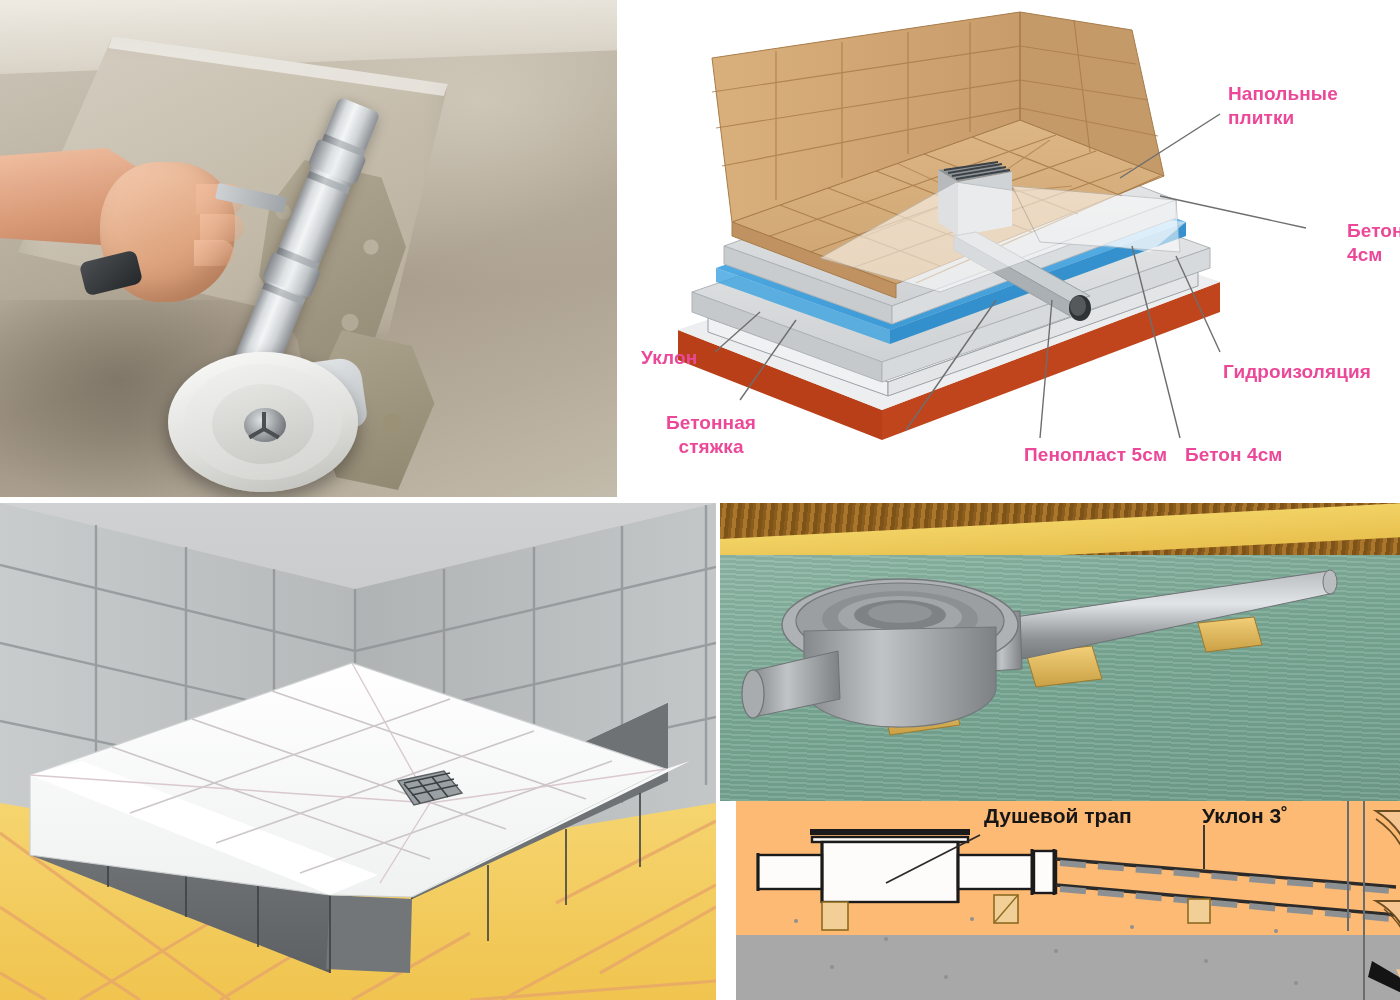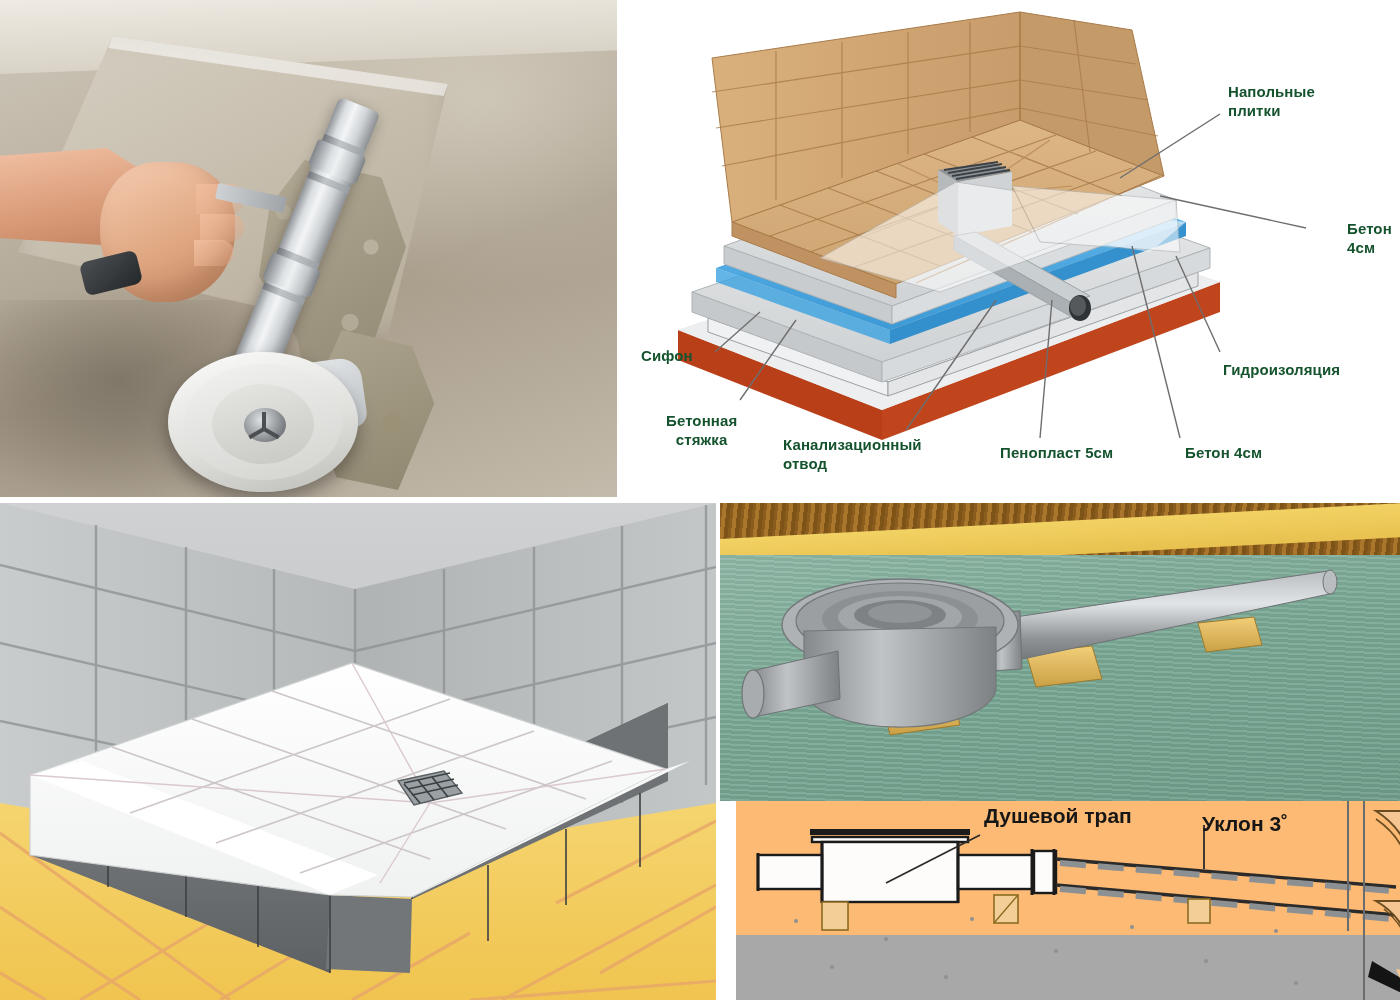--- a/index.html
+++ b/index.html
@@ -85,21 +85,21 @@
     border-radius:0 14px 14px 0;}
   .pl-handle{position:absolute;left:92px;top:116px;width:58px;height:34px;
     background:linear-gradient(150deg,#4b4f52,#24282b);border-radius:8px;transform:rotate(-14deg);}
   .pl-trowel{position:absolute;left:226px;top:50px;width:70px;height:16px;
     background:linear-gradient(90deg,#cfd2d4,#9fa4a8);transform:rotate(12deg);border-radius:2px;}
 
   
   .dg{position:absolute;inset:0;background:#fff;}
   .dg svg{position:absolute;left:0;top:0;}
   .dg-label{position:absolute;font-family:"Liberation Sans",sans-serif;
-    font-size:15px;font-weight:700;color:#14532d;line-height:1.28;letter-spacing:.1px;white-space:pre-line;}
+    font-size:19px;font-weight:700;color:#ec4899;line-height:1.28;letter-spacing:.1px;white-space:pre-line;}
 
   
   .tr-wallbg{position:absolute;inset:0;background:linear-gradient(180deg,#cfd1d2,#b3b6b7);}
   .tr-floor{position:absolute;left:0;bottom:0;width:100%;height:250px;
     background:linear-gradient(180deg,#f7d978,#f0c44f);}
   .tray-svg{position:absolute;left:0;top:0;}
 
   
   .dr-top{position:absolute;left:0;top:0;width:100%;height:298px;overflow:hidden;}
   .dr-wood{position:absolute;left:0;top:0;width:100%;height:56px;
@@ -293,26 +293,24 @@
           <line x1="420" y1="438" x2="432" y2="300"></line>
           <line x1="560" y1="438" x2="512" y2="246"></line>
         </g>
       </svg>
 
       <div class="dg-label" style="left:608px;top:82px;">Напольные
 плитки</div>
       <div class="dg-label" style="left:683px;top:219px;margin-left:44px;">Бетон
 4см</div>
       <div class="dg-label" style="left:603px;top:360px;">Гидроизоляция</div>
-      <div class="dg-label" style="left:21px;top:346px;">Сифон</div>
+      <div class="dg-label" style="left:21px;top:346px;">Уклон</div>
       <div class="dg-label" style="left:46px;top:411px;text-align:center;">Бетонная
 стяжка</div>
-      <div class="dg-label" style="left:163px;top:435px;">Канализационный
-отвод</div>
-      <div class="dg-label" style="left:380px;top:443px;">Пенопласт 5см</div>
+      <div class="dg-label" style="left:404px;top:443px;">Пенопласт 5см</div>
       <div class="dg-label" style="left:565px;top:443px;">Бетон 4см</div>
     </div>
   </div>
 
   <div class="panel" id="p-photo-tray">
     <div class="tr-wallbg"></div>
     <div class="tr-floor"></div>
 
     <svg class="tray-svg" width="716" height="497" viewBox="0 0 716 497">
       <defs>
@@ -539,17 +537,17 @@
             <circle cx="560" cy="182" r="2"></circle>
         </g>
 
         <g stroke="#2b2b2b" stroke-width="1.8" fill="none">
           <line x1="150" y1="82" x2="244" y2="34"></line>
           <line x1="468" y1="24" x2="468" y2="68"></line>
         </g>
       </svg>
 
       <div class="sec-label" style="left:248px;top:3px;">Душевой трап</div>
-      <div class="sec-label" style="left:466px;top:3px;margin-top:8px;">Уклон 3˚</div>
+      <div class="sec-label" style="left:466px;top:3px;">Уклон 3˚</div>
     </div>
   </div>
 
 </div>
 
 </body></html>

